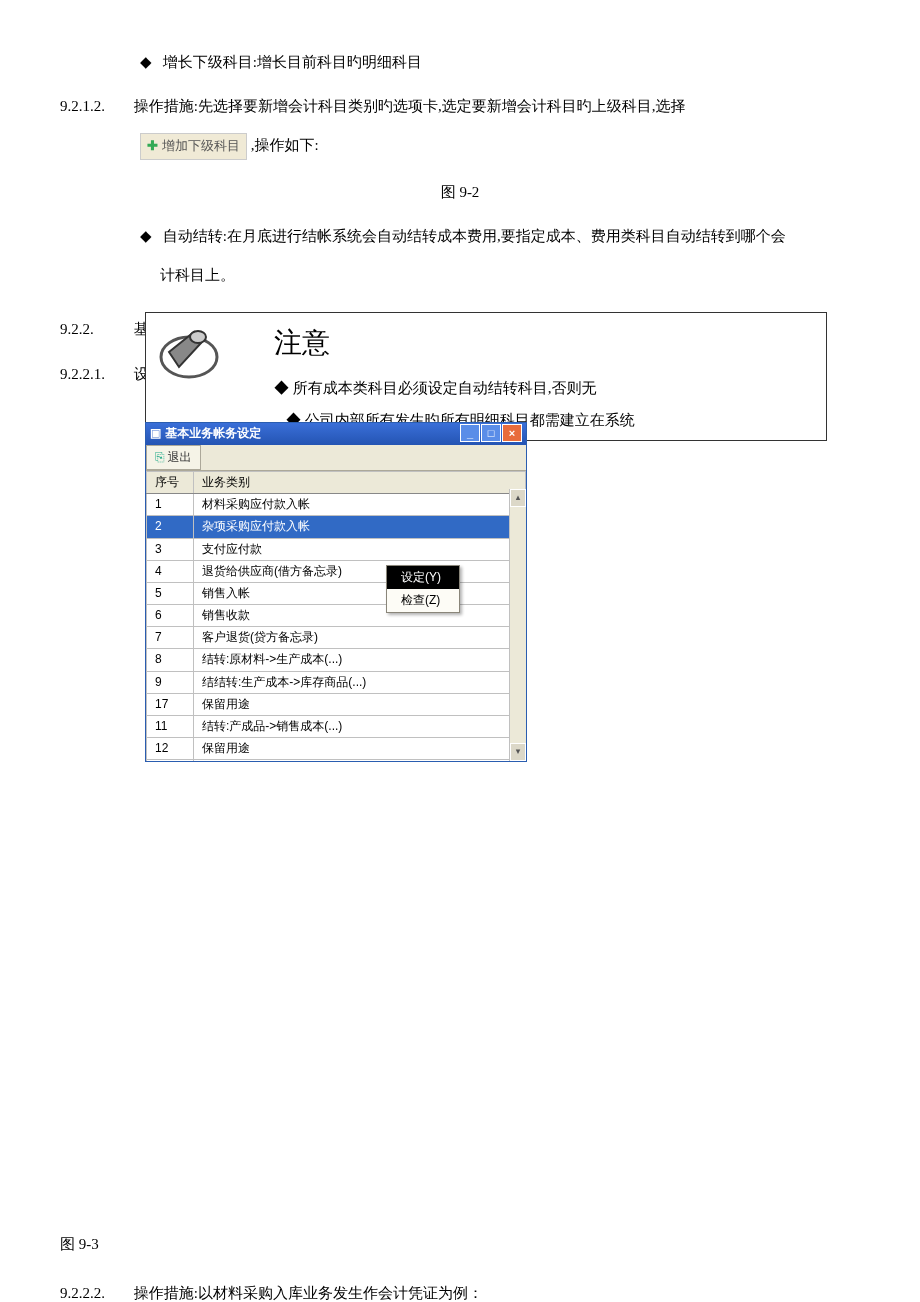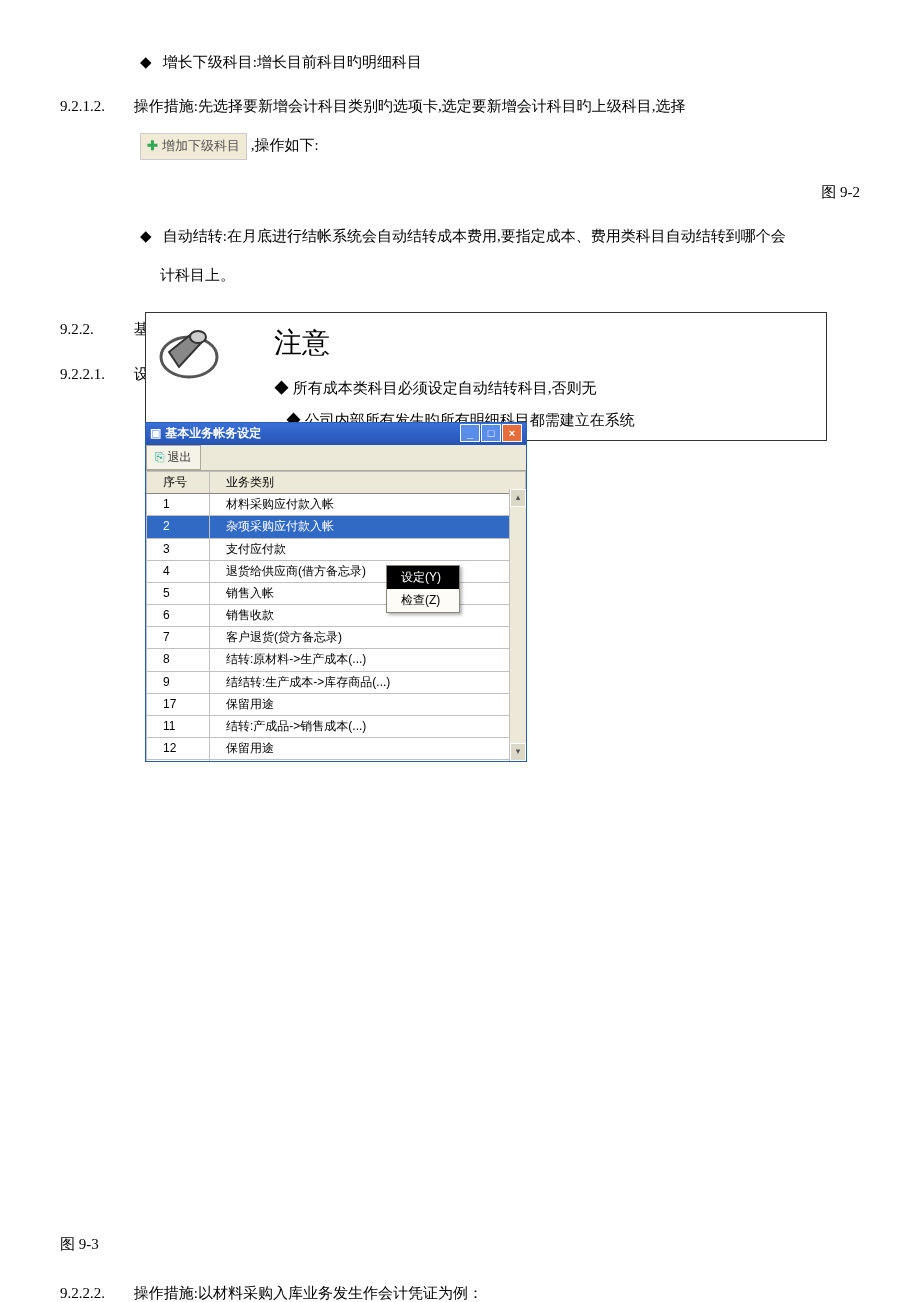--- a/index.html
+++ b/index.html
@@ -35,21 +35,21 @@
     font-size: 13px;
     color: #555;
     margin-left: 80px;
   }
   .btn-img .plus {
     color: #3a5;
     font-weight: bold;
     margin-right: 4px;
   }
   .fig-caption {
-    text-align: right;
+    text-align: center;
     margin: 20px 0;
   }
   .wide-bullet {
     margin: 15px 0 15px 80px;
   }
   .indent-continue {
     margin: 15px 0 25px 100px;
   }
   
   .overlap-wrap {
@@ -158,21 +158,21 @@
     position: relative;
     max-height: 290px;
     overflow: hidden;
   }
   table.grid {
     width: 100%;
     border-collapse: collapse;
   }
   table.grid th, table.grid td {
     border: 1px solid #c0c0c0;
-    padding: 1px 16px;
+    padding: 1px 8px;
     text-align: left;
     font-weight: normal;
     height: 16px;
     white-space: nowrap;
   }
   table.grid th {
     background: #ece9d8;
     border-bottom: 1px solid #888;
   }
   table.grid th.col-num { width: 30px; }

